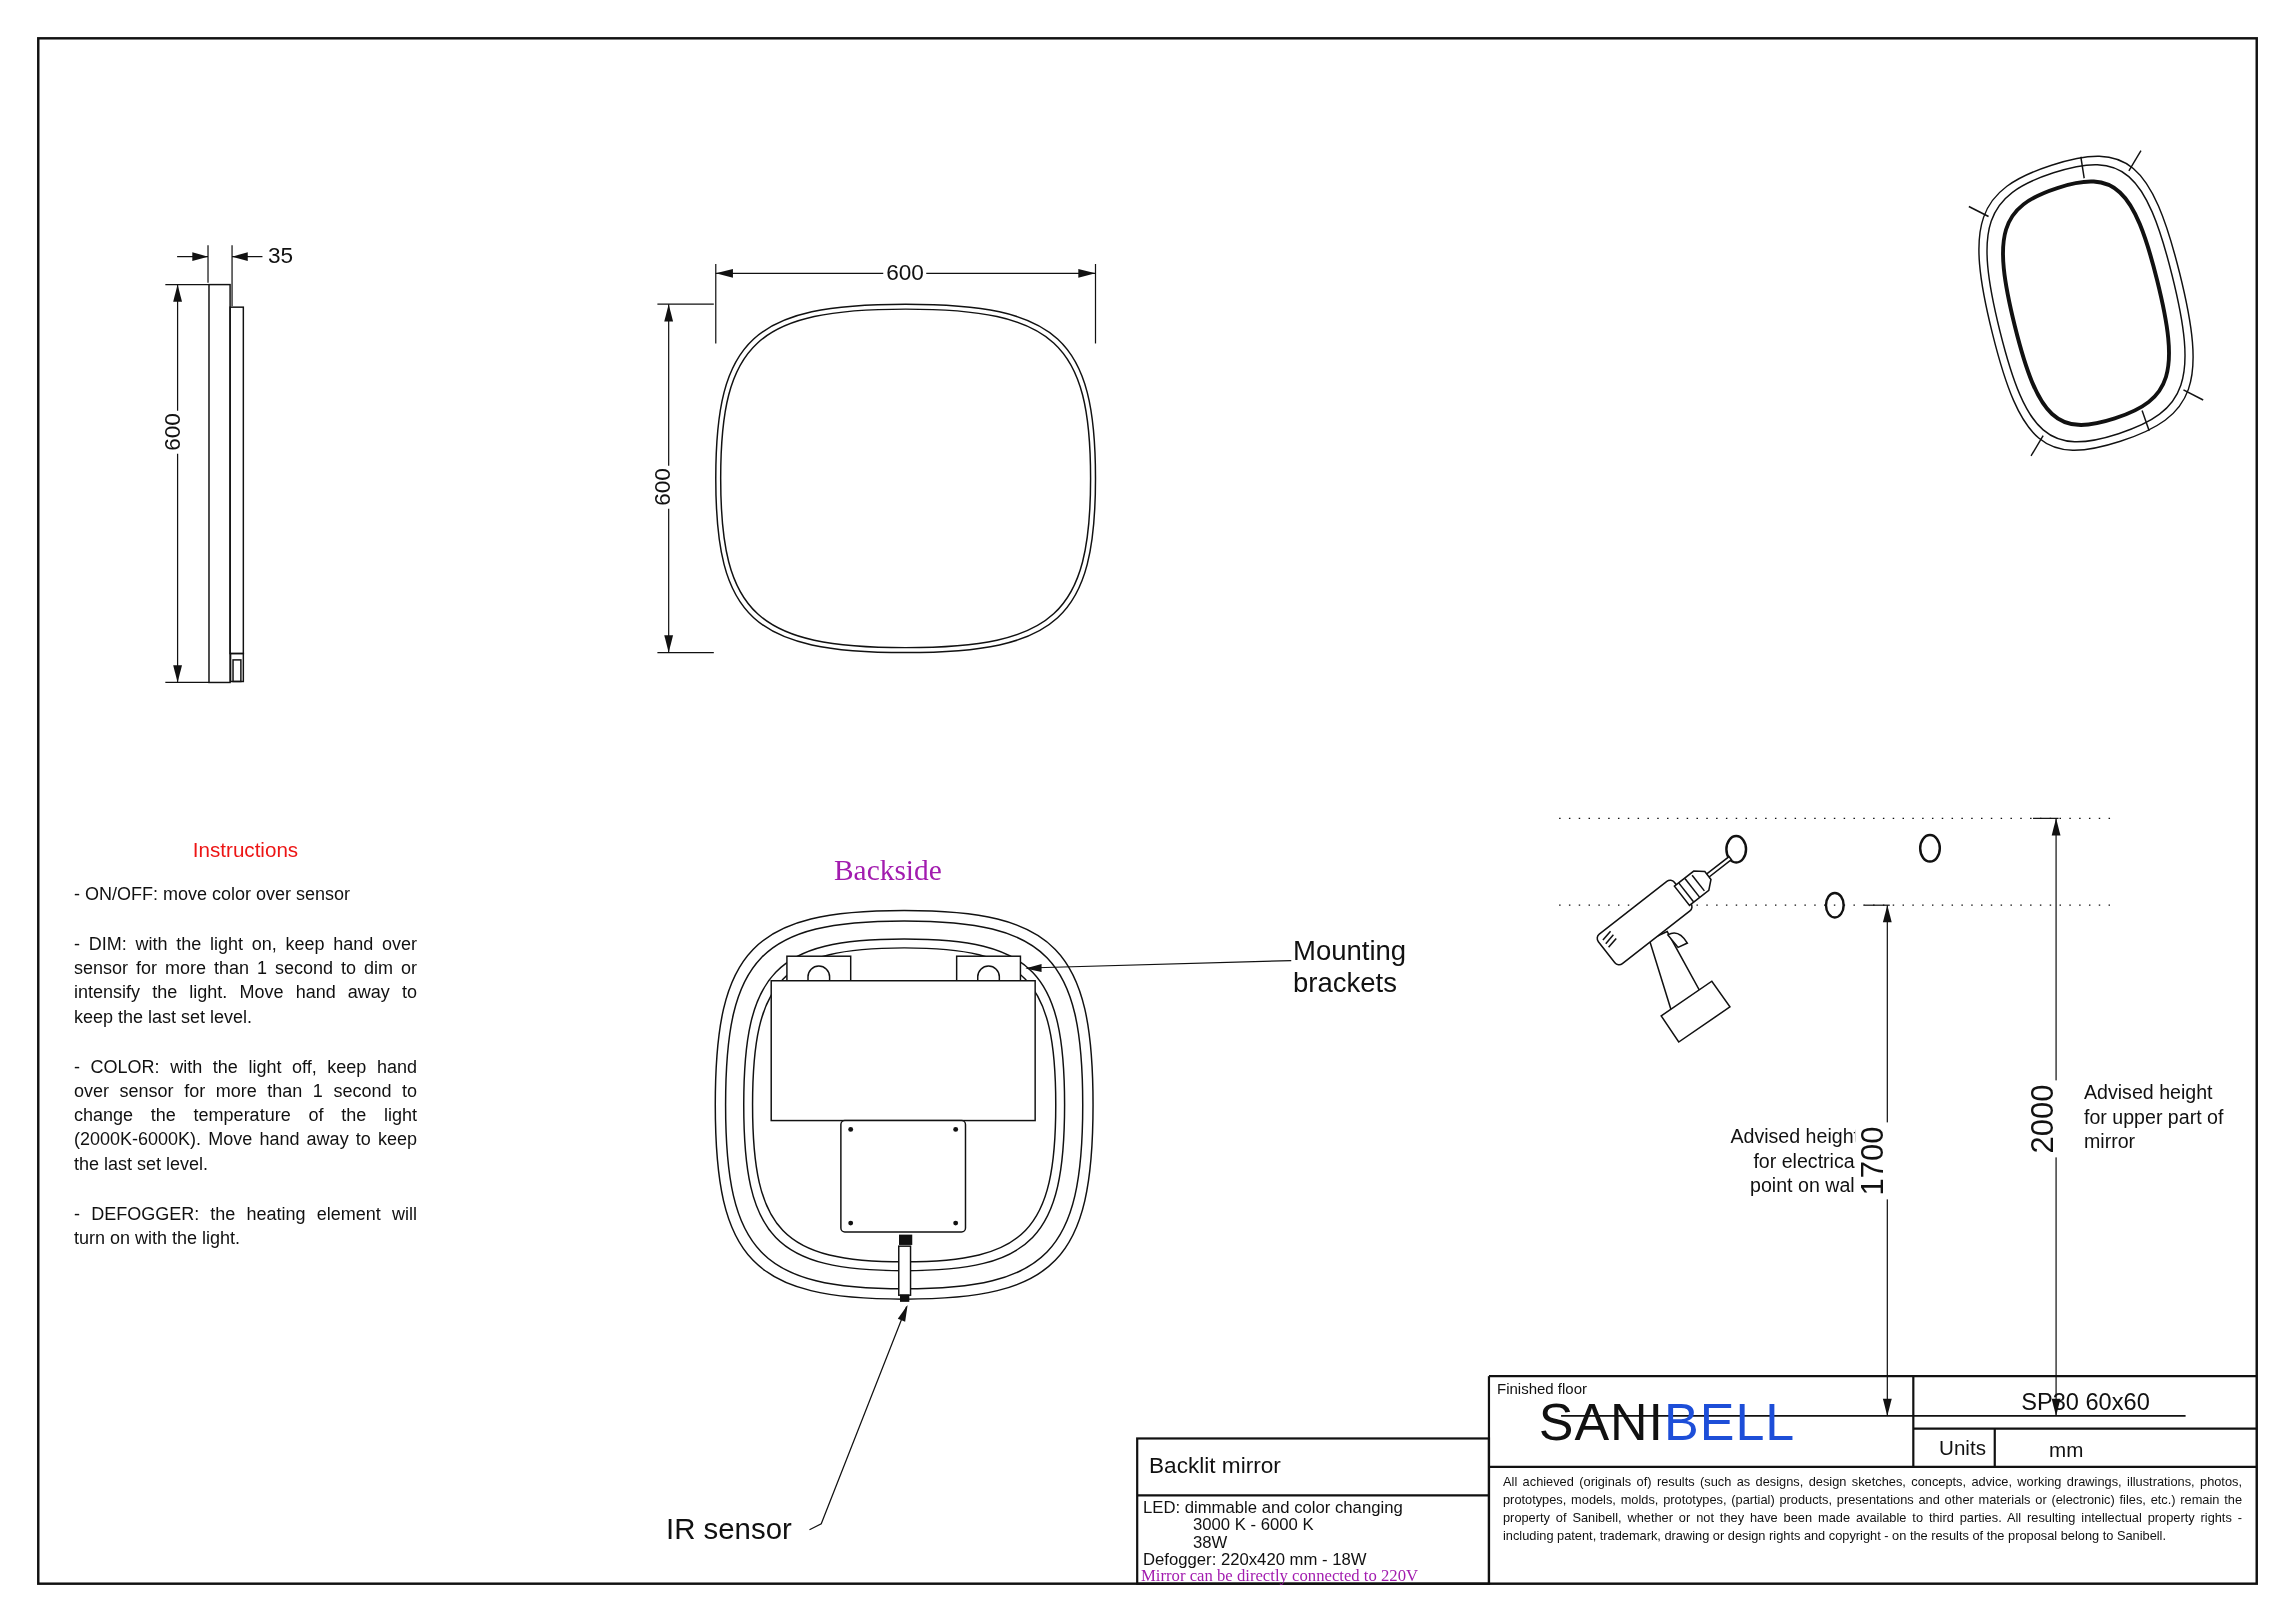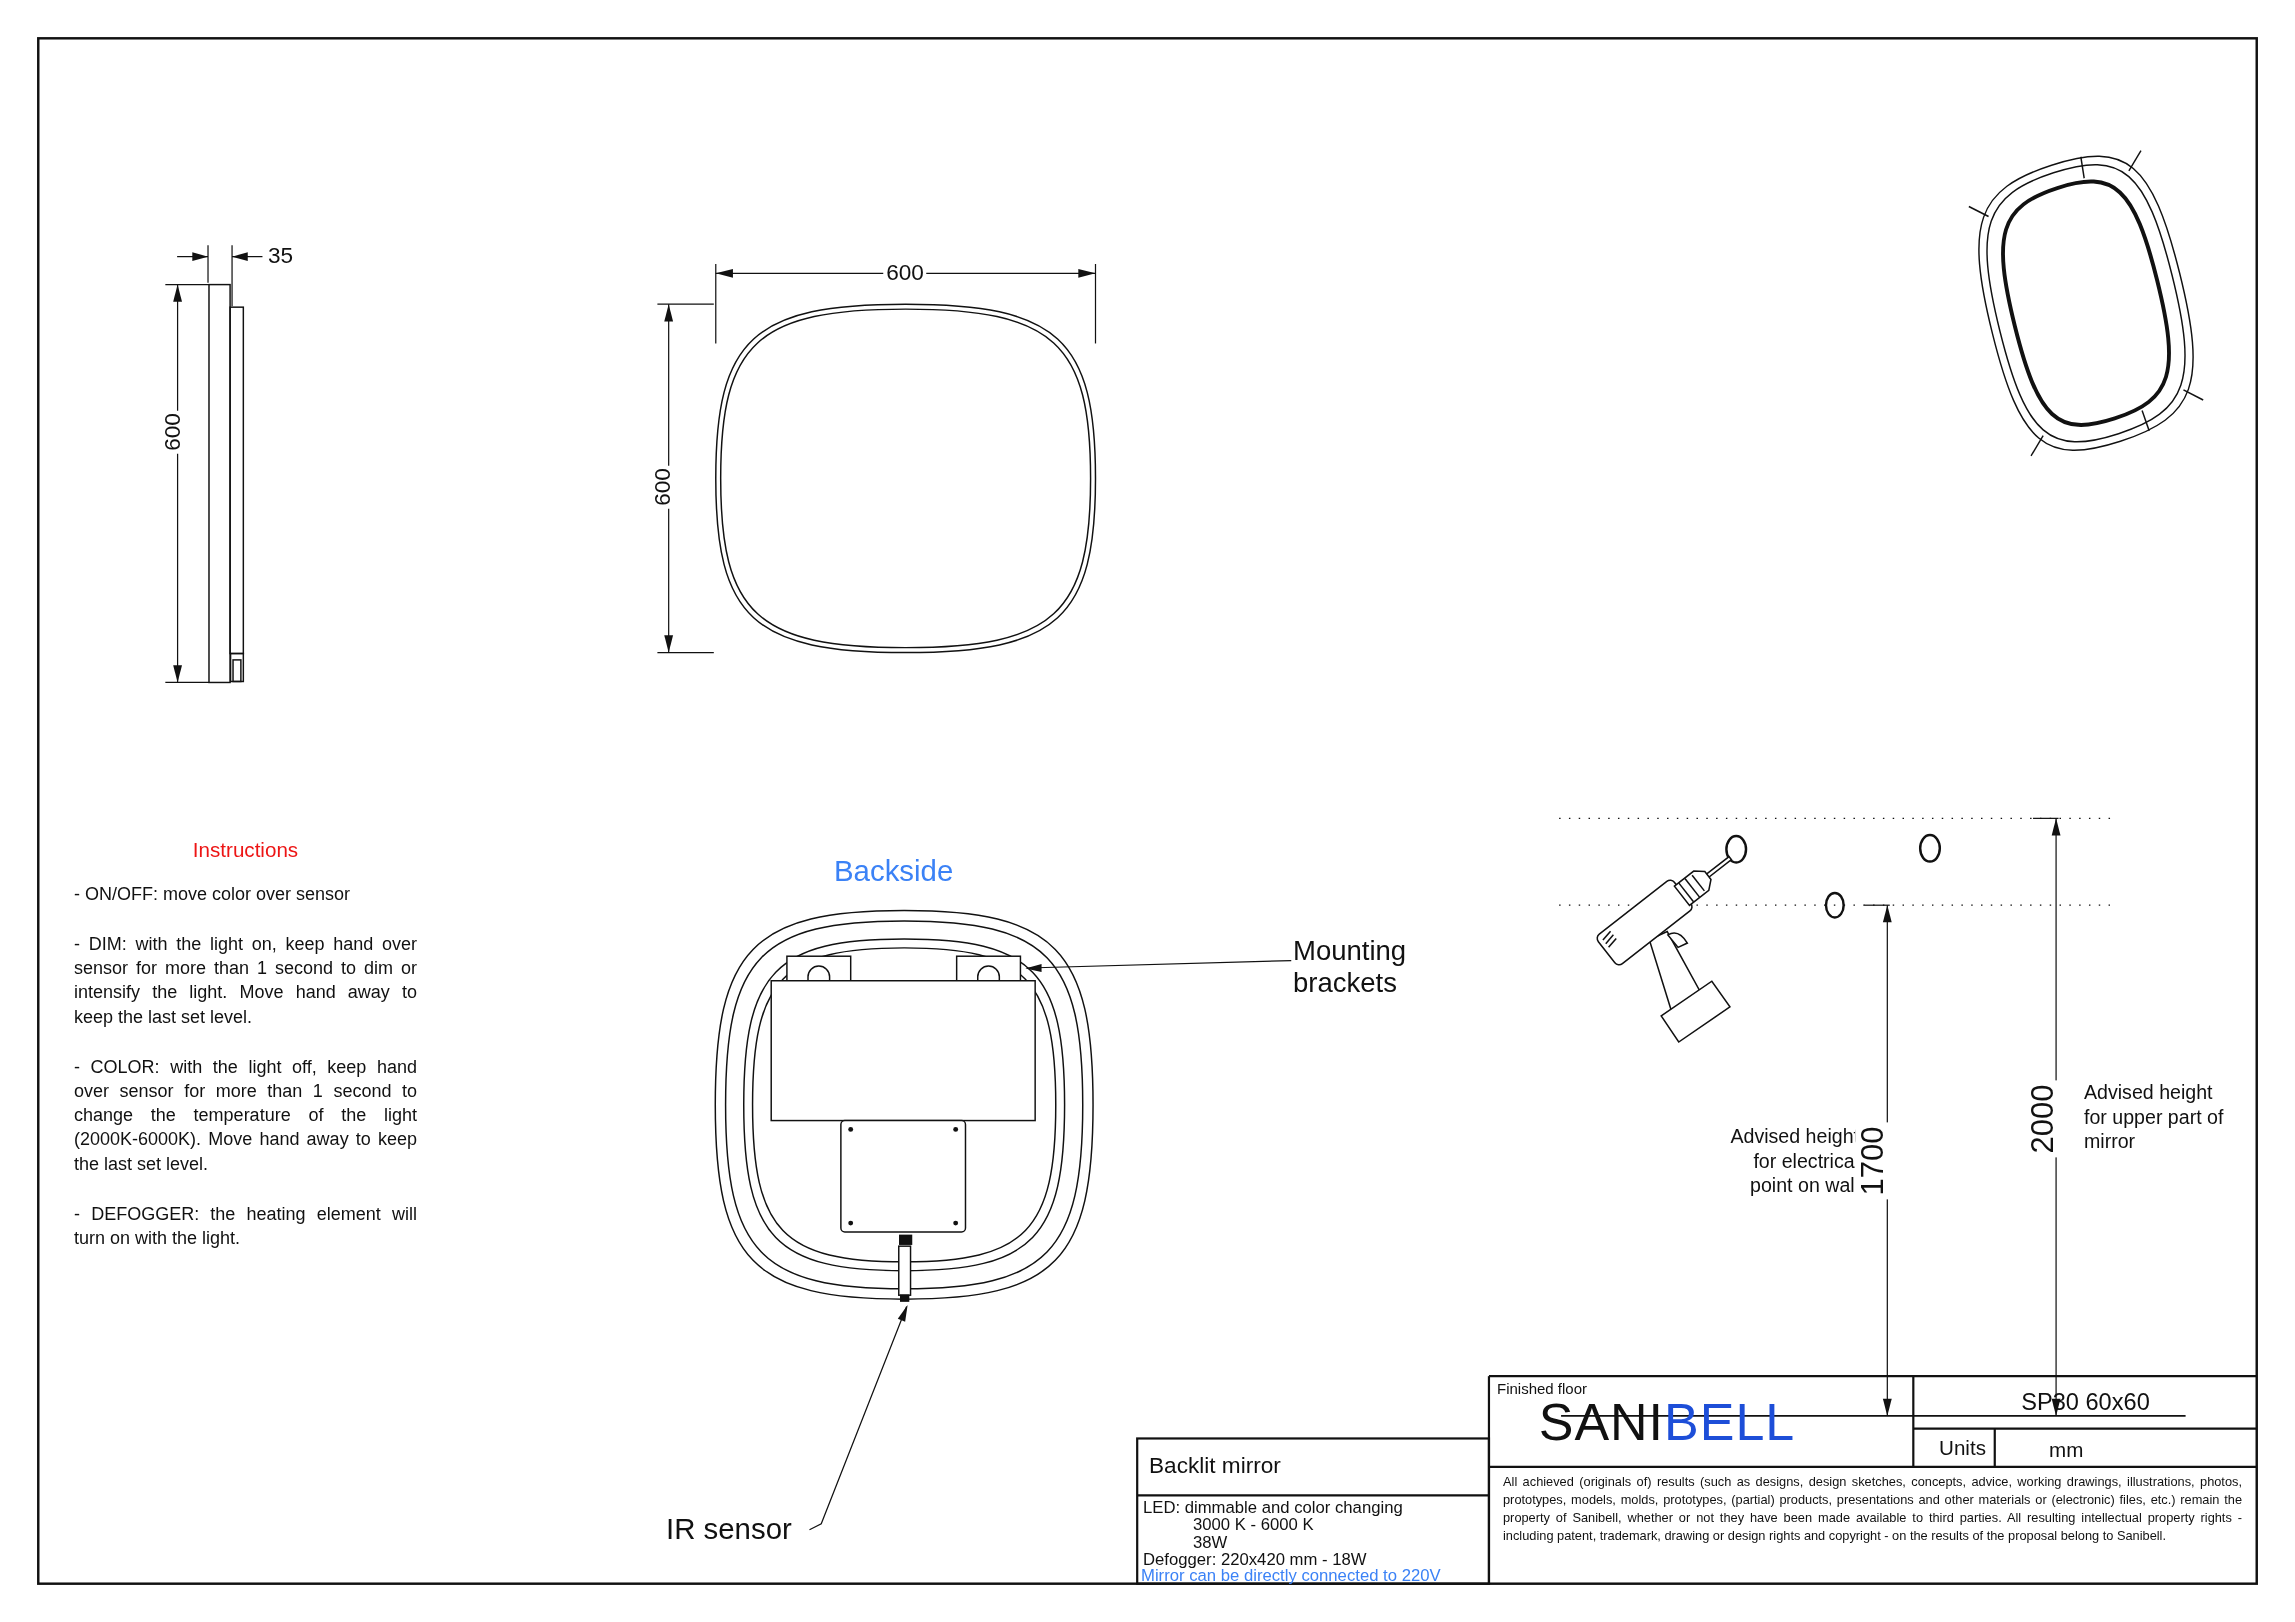--- a/index.html
+++ b/index.html
@@ -5,21 +5,21 @@
   html,body{margin:0;padding:0;background:#ffffff;}
   #sheet{
     position:relative;width:2295px;height:1622px;background:#ffffff;overflow:hidden;
     font-family:"Liberation Sans", sans-serif;color:#111;
   }
   #linework{position:absolute;left:0;top:0;}
   .lbl{position:absolute;white-space:pre;line-height:1.15;}
   .dimtext{font-size:22.6px;background:#fff;padding:0 2.9px;}
   .rot{transform:translate(-50%,-50%) rotate(-90deg);}
   .ctr{transform:translate(-50%,-50%);}
-  .red{color:#3b82f6;}
+  .red{color:#a21caf;font-family:Liberation Serif, serif;}
   
   #instructions{position:absolute;left:74px;top:838px;width:343px;}
   #instructions .title{color:#ed1515;font-size:20.6px;text-align:center;margin-bottom:19.6px;}
   #instructions p{font-size:18px;line-height:1.34;text-align:justify;margin:0 0 26.5px 0;}
   #instructions p.first{text-align:left;}
   
   .wallnote{font-size:19.6px;line-height:1.26;}
   
   #mounting-label{font-size:27.5px;line-height:1.18;width:147px;white-space:normal;}
   #ir-label{font-size:29.4px;}

